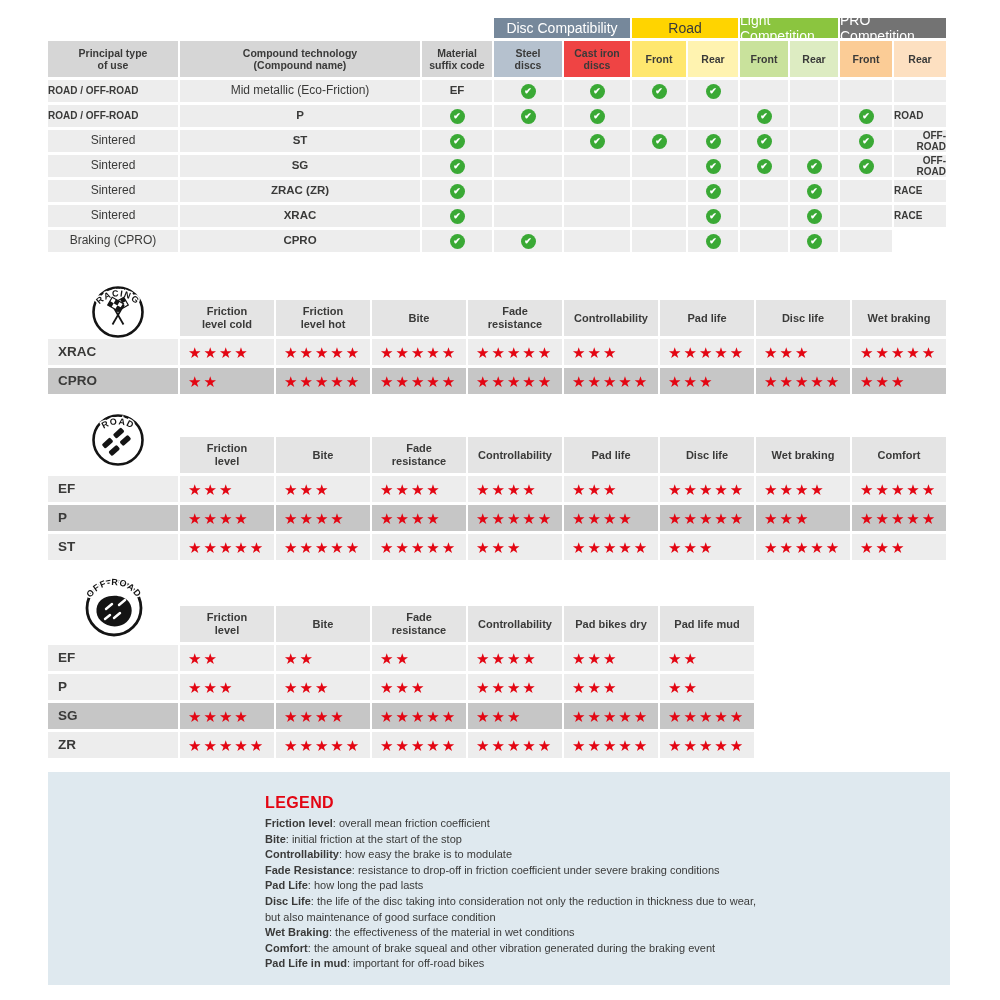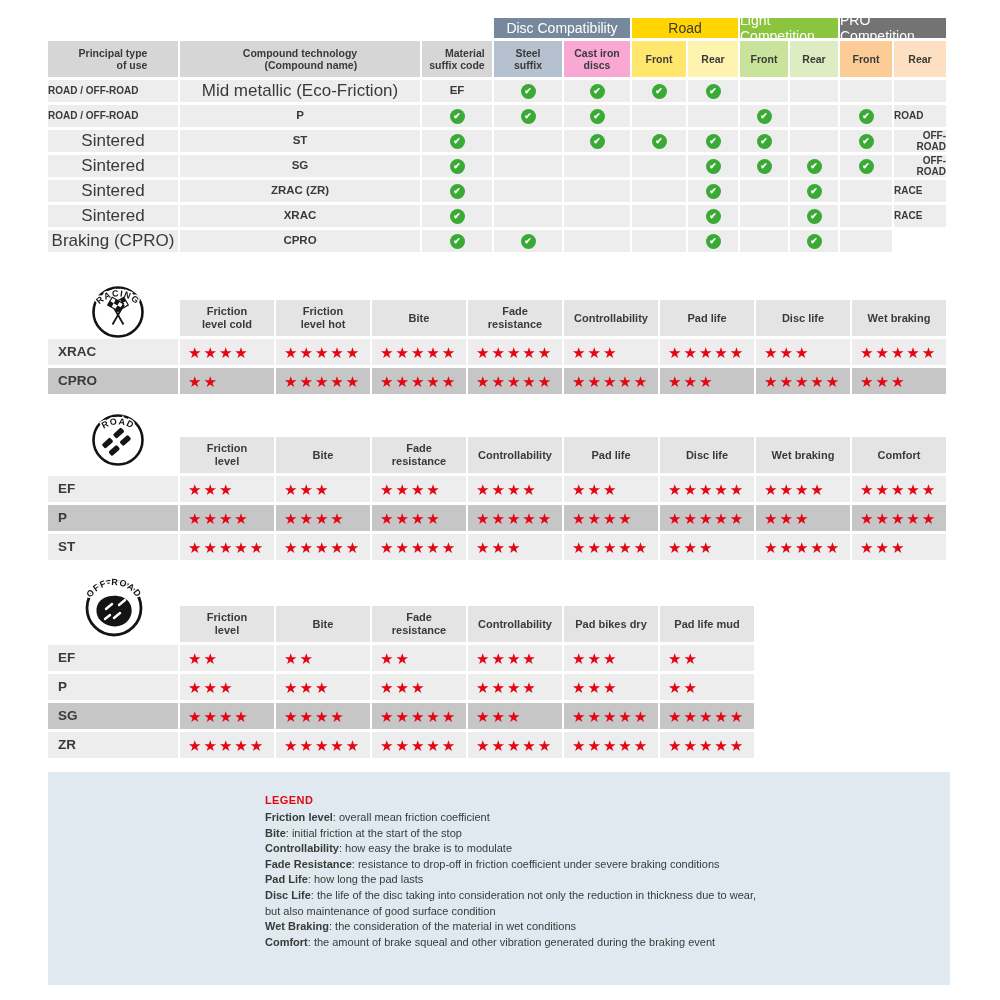--- a/index.html
+++ b/index.html
@@ -10,49 +10,49 @@
   #racing-ratings-table{left:48px;top:300px}
   #road-ratings-table{left:48px;top:437px}
   #offroad-ratings-table{left:48px;top:606px}
   .cell{display:flex;align-items:center;justify-content:center;font-size:11px;line-height:1.15}
   .spacer{background:none}
   .ghead{grid-column:span 2;font-weight:normal;font-size:14px}
   .g-disc{background:#76889b;color:#fff}
   .g-road{background:#ffd400;color:#3a3a39}
   .g-light{background:#8bc53f;color:#fff}
   .g-pro{background:#737373;color:#fff}
-  .chead{background:#d6d6d6;font-weight:bold;font-size:10.5px;text-align:right;white-space:pre-line}
+  .chead{background:#d6d6d6;font-weight:bold;font-size:10.5px;text-align:center;white-space:pre-line}
   .shead{font-weight:bold;font-size:10.5px;text-align:center;white-space:pre-line}
   .s-steel{background:#b5c1ce}
-  .s-cast{background:#f9a8d4}
+  .s-cast{background:#ef4444}
   .s-roadf{background:#ffe76e}
   .s-roadr{background:#fff3b0}
   .s-lightf{background:#c9e29c}
   .s-lightr{background:#ddecc2}
   .s-prof{background:#fbcc96}
   .s-pror{background:#fde0c1}
   .body{background:#ededed}
   .use{justify-content:flex-start;font-weight:bold;font-size:10px;text-align:right}
-  .comp{font-size:17px}
+  .comp{font-size:12px}
   .codec{font-weight:bold;font-size:11.5px}
   .check{width:15px;height:15px;border-radius:50%;background:#3aa935;color:#fff;font-size:9px;font-weight:bold;display:flex;align-items:center;justify-content:center}
   .rhead{background:#e4e4e4;font-weight:bold;font-size:11px;text-align:center;white-space:pre-line}
   .rcode{justify-content:flex-start;padding-left:10px;font-weight:bold;font-size:13.5px}
   .starcell{justify-content:flex-start;padding-left:8px}
   .stars{color:#e30613;font-size:15px;letter-spacing:2px;line-height:1;white-space:nowrap}
   .dark{background:#c6c6c6}
   .icon{position:absolute}
   #icon-racing{left:86px;top:278px}
   #icon-road{left:86px;top:406px}
   #icon-offroad{left:79px;top:571px}
   svg text{font-family:"Liberation Sans",sans-serif}
   .icon-label{font-size:9px;font-weight:bold;fill:#141414;letter-spacing:1px;paint-order:stroke;stroke:#fff;stroke-width:3px}
   #legend-panel{position:absolute;left:48px;top:772px;width:902px;height:213px;background:#dfe9ef}
   .legend-inner{padding:22px 0 0 217px;font-size:11px}
-  .legend-title{color:#e30613;font-weight:bold;font-size:11px;letter-spacing:.4px;margin-bottom:4px}
+  .legend-title{color:#e30613;font-weight:bold;font-size:16px;letter-spacing:.4px;margin-bottom:4px}
   .lline{line-height:15.6px}
   .lterm{font-weight:bold}
 </style>
 </head>
 <body>
 
 <div id="compat" class="grid">
     <div class="cell spacer"></div>
     <div class="cell spacer"></div>
     <div class="cell spacer"></div>
@@ -60,21 +60,21 @@
     <div class="cell ghead g-road">Road</div>
     <div class="cell ghead g-light">Light Competition</div>
     <div class="cell ghead g-pro">PRO Competition</div>
     <div class="cell chead">Principal type
 of use</div>
     <div class="cell chead">Compound technology
 (Compound name)</div>
     <div class="cell chead">Material
 suffix code</div>
     <div class="cell shead s-steel">Steel
-suffix</div>
+discs</div>
     <div class="cell shead s-cast">Cast iron
 discs</div>
     <div class="cell shead s-roadf">Front</div>
     <div class="cell shead s-roadr">Rear</div>
     <div class="cell shead s-lightf">Front</div>
     <div class="cell shead s-lightr">Rear</div>
     <div class="cell shead s-prof">Front</div>
     <div class="cell shead s-pror">Rear</div>
     <div class="cell body use">ROAD / OFF-ROAD</div>
     <div class="cell body comp">Mid metallic (Eco-Friction)</div>
@@ -516,17 +516,18 @@
   <div class="legend-inner">
     <div class="legend-title">LEGEND</div>
     <div>
         <div class="lline"><span class="lterm">Friction level</span><span class="ldef">: overall mean friction coefficient</span></div>
         <div class="lline"><span class="lterm">Bite</span><span class="ldef">: initial friction at the start of the stop</span></div>
         <div class="lline"><span class="lterm">Controllability</span><span class="ldef">: how easy the brake is to modulate</span></div>
         <div class="lline"><span class="lterm">Fade Resistance</span><span class="ldef">: resistance to drop-off in friction coefficient under severe braking conditions</span></div>
         <div class="lline"><span class="lterm">Pad Life</span><span class="ldef">: how long the pad lasts</span></div>
         <div class="lline"><span class="lterm">Disc Life</span><span class="ldef">: the life of the disc taking into consideration not only the reduction in thickness due to wear,</span></div>
         <div class="lline"><span class="ldef">but also maintenance of good surface condition</span></div>
-        <div class="lline"><span class="lterm">Wet Braking</span><span class="ldef">: the consideration of the material in wet conditions</span></div>
+        <div class="lline"><span class="lterm">Wet Braking</span><span class="ldef">: the effectiveness of the material in wet conditions</span></div>
         <div class="lline"><span class="lterm">Comfort</span><span class="ldef">: the amount of brake squeal and other vibration generated during the braking event</span></div>
+        <div class="lline"><span class="lterm">Pad Life in mud</span><span class="ldef">: important for off-road bikes</span></div>
       </div>
   </div>
 </div>
 
 </body></html>

